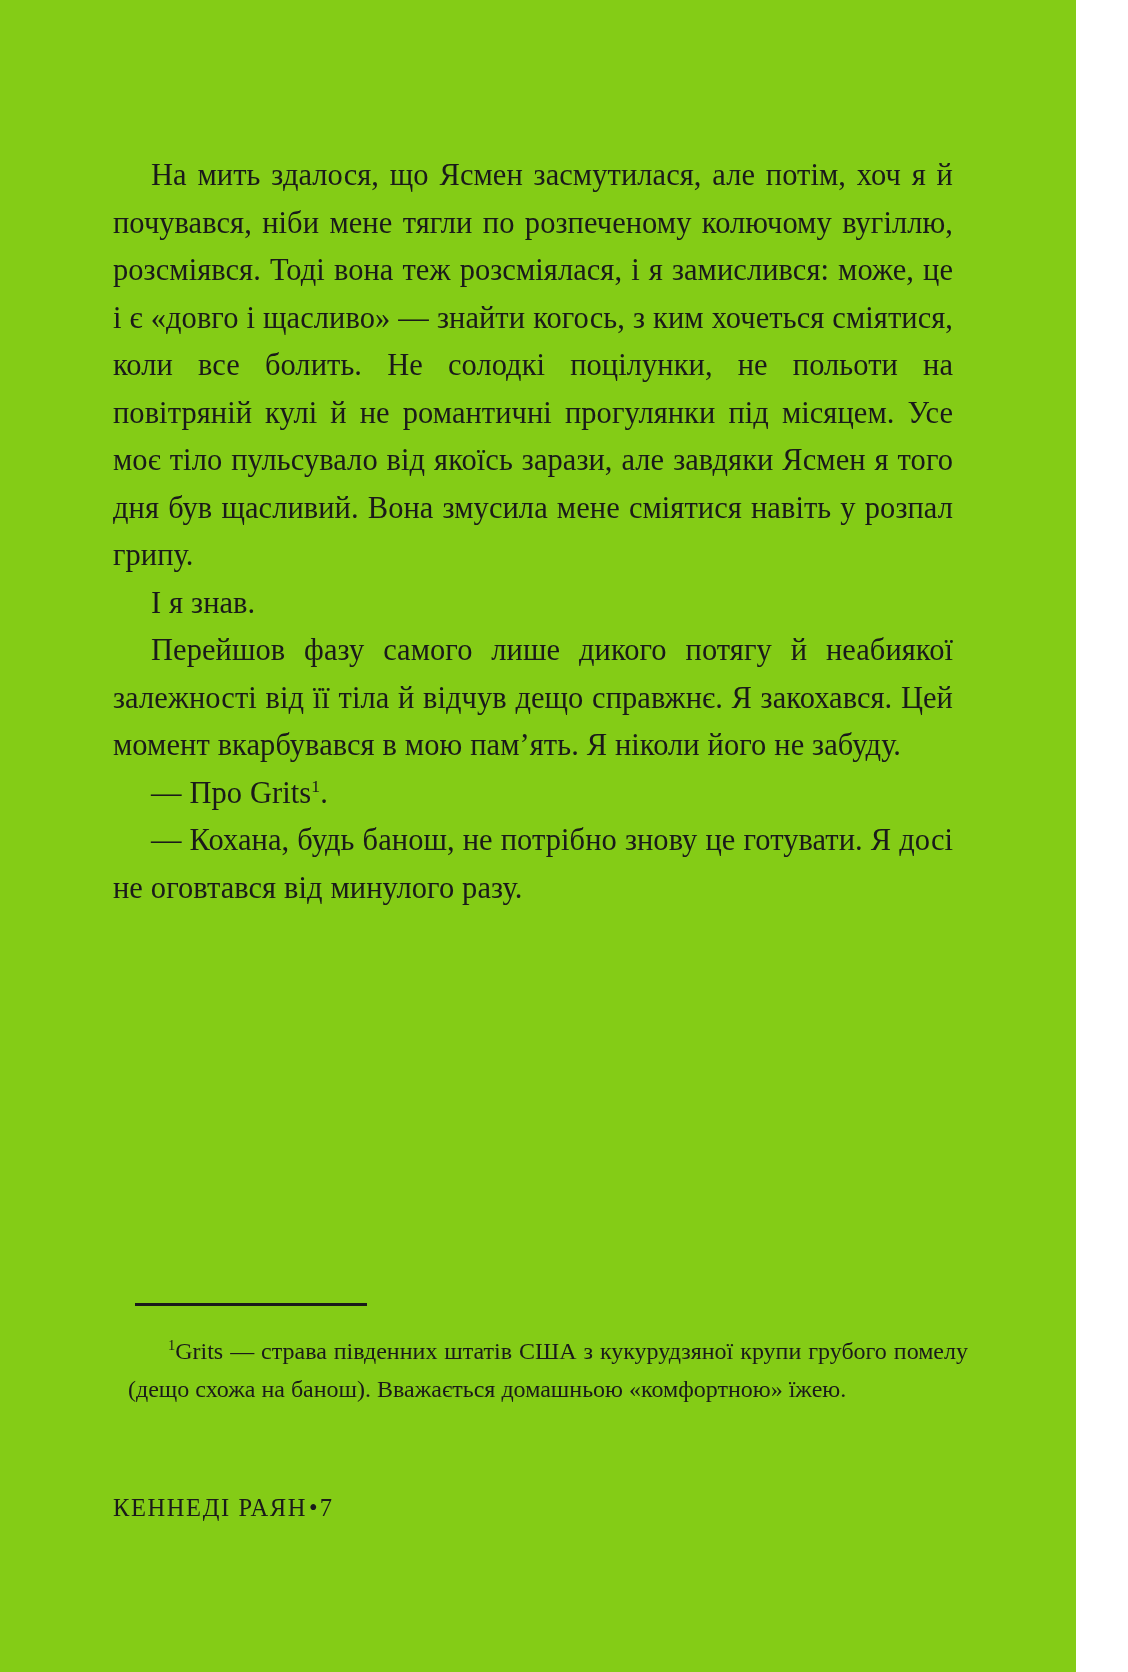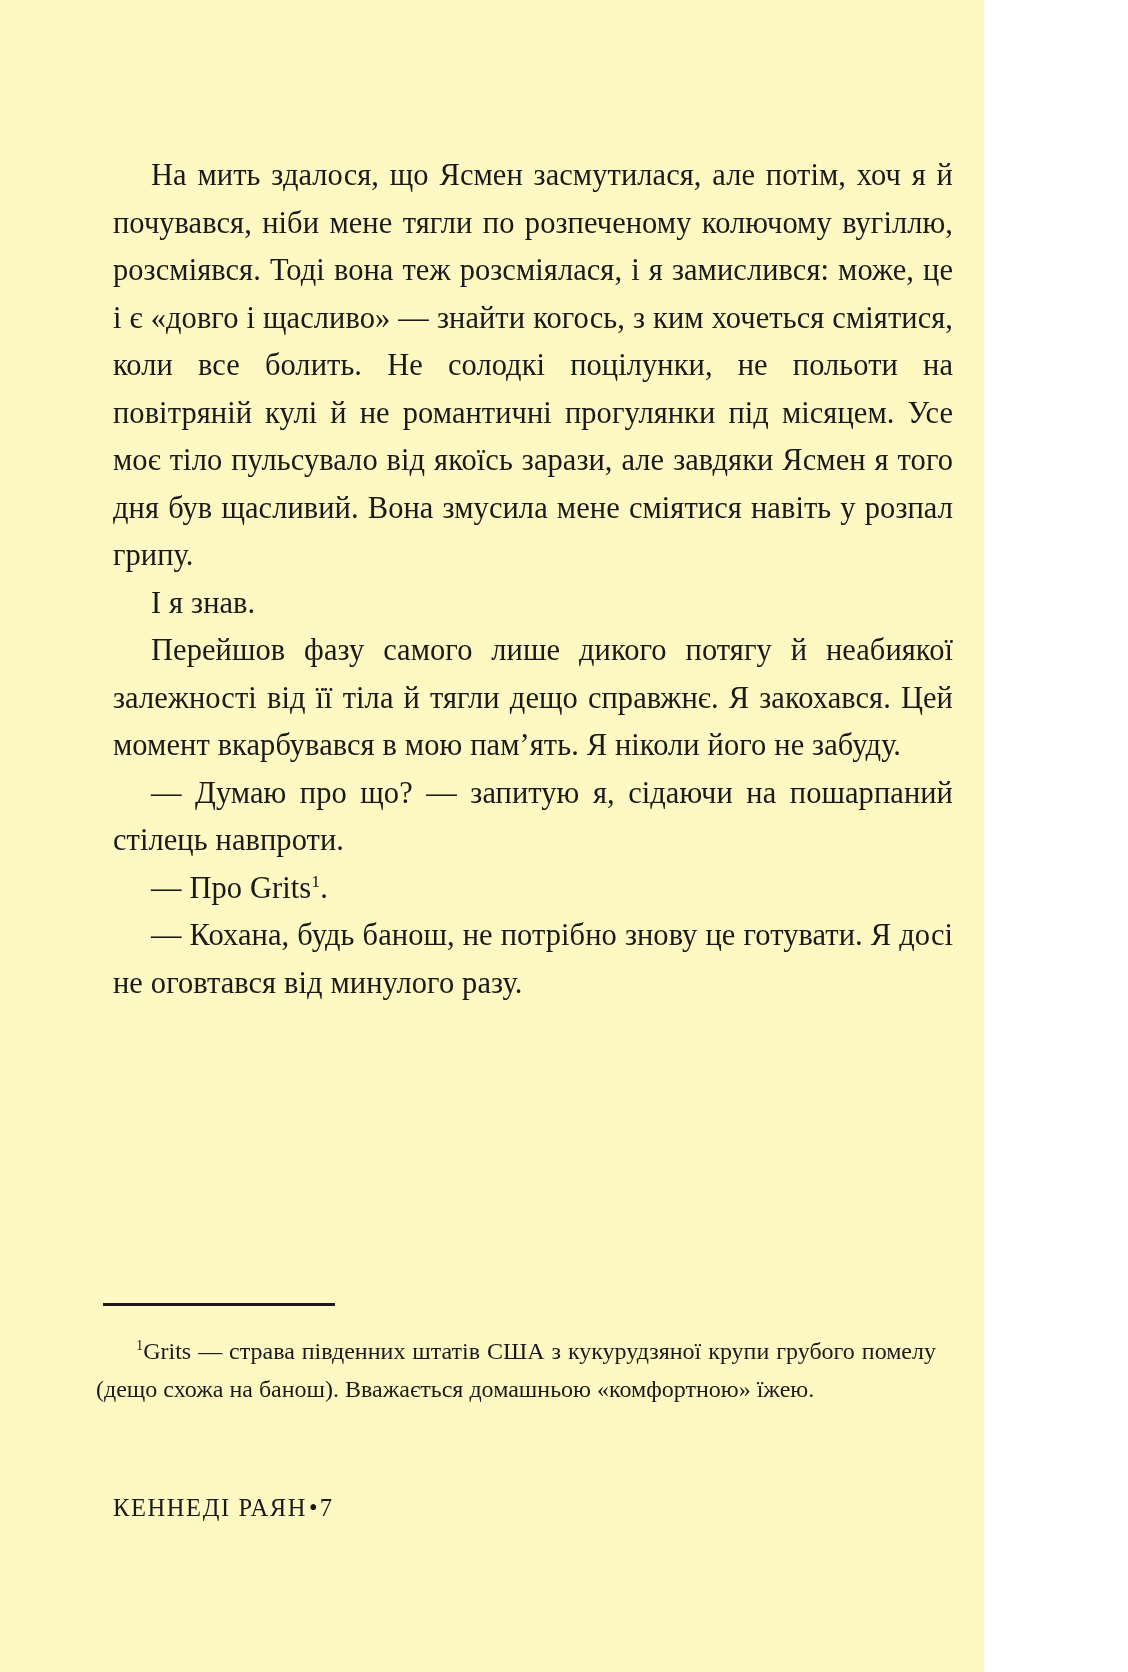--- a/index.html
+++ b/index.html
@@ -13,23 +13,23 @@
     position: relative;
     font-family: "Liberation Serif", "DejaVu Serif", serif;
     color: #1a1a1a;
     overflow: hidden;
   }
 
   .page {
     position: absolute;
     left: 0;
     top: 0;
-    width: 984px;
+    width: 1076px;
     height: 1672px;
-    background: #fef9c3;
+    background: #84cc16;
   }
 
   
   .textblock {
     position: absolute;
     left: 113px;
     top: 152px;
     width: 840px;
   }
 
@@ -47,21 +47,21 @@
 
   sup.fnref {
     font-size: 0.58em;
     vertical-align: super;
     line-height: 0;
   }
 
   
   .footnote-zone {
     position: absolute;
-    left: 96px;
+    left: 128px;
     top: 1303px;
     width: 840px;
   }
 
   .footnote-rule {
     width: 232px;
     height: 3px;
     background: #1a1a1a;
     margin: 0 0 26px 7px;
   }
@@ -99,22 +99,21 @@
   }
 </style>
 </head>
 <body>
 
 <div class="page">
 
   <div class="textblock">
     <p class="para">На мить здалося, що Ясмен засмутилася, але потім, хоч я й почувався, ніби мене тягли по розпеченому колючому вугіллю, розсміявся. Тоді вона теж розсміялася, і я замислився: може, це і є «довго і щасливо» — знайти когось, з ким хочеться сміятися, коли все болить. Не солодкі поцілунки, не польоти на повітряній кулі й не романтичні прогулянки під місяцем. Усе моє тіло пульсувало від якоїсь зарази, але завдяки Ясмен я того дня був щасливий. Вона змусила мене сміятися навіть у розпал грипу.</p>
     <p class="para">І я знав.</p>
-    <p class="para">Перейшов фазу самого лише дикого потягу й неабиякої залежності від її тіла й тягли дещо справжнє. Я закохався. Цей момент вкарбувався в мою пам’ять. Я ніколи його не забуду.</p>
-    <p class="para">— Думаю про що? — запитую я, сідаючи на пошарпаний стілець навпроти.</p>
+    <p class="para">Перейшов фазу самого лише дикого потягу й неабиякої залежності від її тіла й відчув дещо справжнє. Я закохався. Цей момент вкарбувався в мою пам’ять. Я ніколи його не забуду.</p>
     <p class="para"><span>— Про Grits</span><sup class="fnref">1</sup><span>.</span></p>
     <p class="para">— Кохана, будь банош, не потрібно знову це готувати. Я досі не оговтався від минулого разу.</p>
   </div>
 
   <div class="footnote-zone">
     <div class="footnote-rule"></div>
     <p class="footnote-text"><sup>1</sup><span>Grits — страва південних штатів США з кукурудзяної крупи грубого помелу (дещо схожа на банош). Вважається домашньою «комфортною» їжею.</span></p>
   </div>
 
   <div class="footer">

